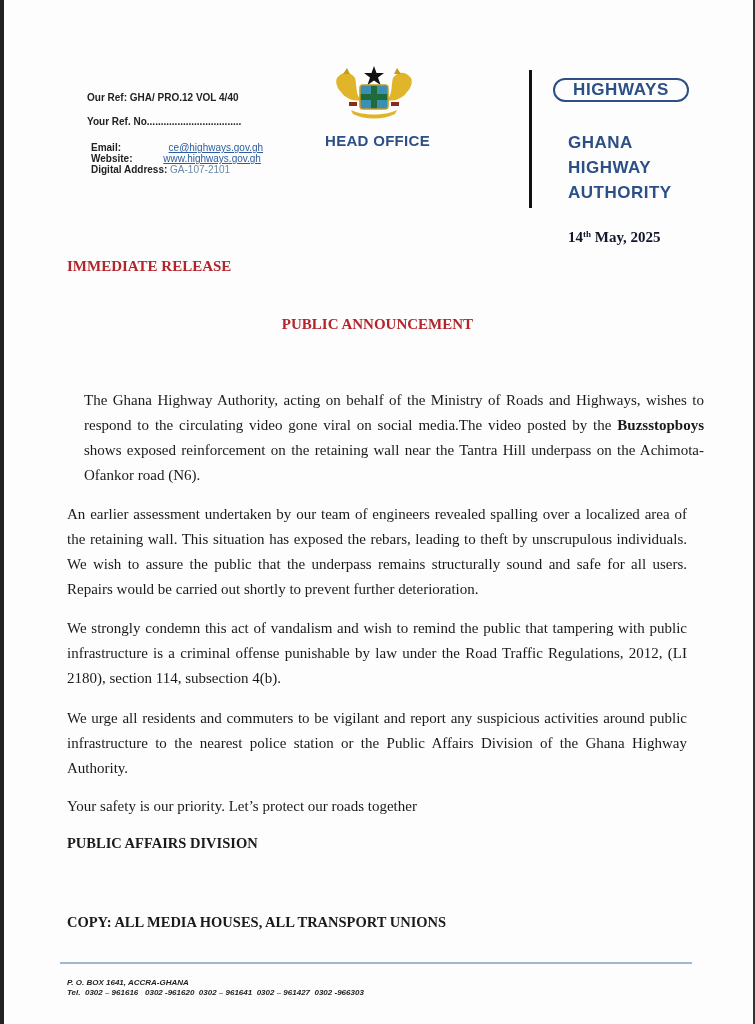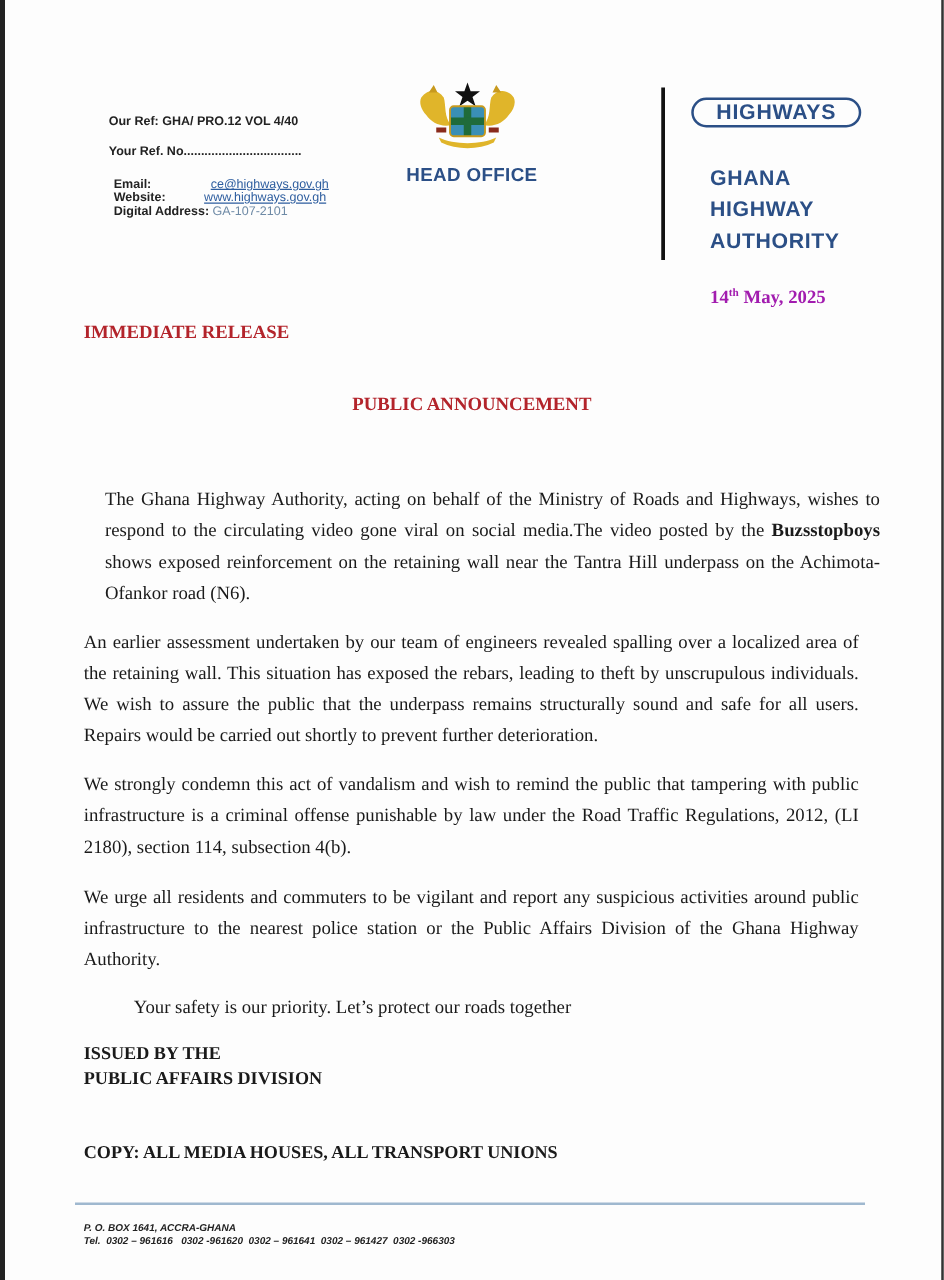--- a/index.html
+++ b/index.html
@@ -22,21 +22,21 @@
 
     
     .crest { left: 333px; top: 64px; width: 82px; height: 56px; }
     .head-office { left: 325px; top: 132px; font-family: "Liberation Sans", sans-serif; font-weight: bold; font-size: 15px; color: #2b4f86; letter-spacing: 0.3px; }
 
     
     .divider { left: 529px; top: 70px; width: 3px; height: 138px; background: #111; }
     .hw-pill { left: 553px; top: 78px; width: 136px; height: 24px; border: 2.5px solid #2b4f86; border-radius: 20px; box-sizing: border-box; display: flex; align-items: center; justify-content: center; }
     .hw-pill span { font-family: "Liberation Sans", sans-serif; font-weight: bold; font-size: 17px; color: #2b4f86; letter-spacing: 0.6px; }
     .gha { left: 568px; top: 130px; font-family: "Liberation Sans", sans-serif; font-weight: bold; font-size: 17px; line-height: 25px; color: #2b4f86; letter-spacing: 0.5px; }
-    .date { left: 568px; top: 229px; font-weight: bold; font-size: 15px; color: #a21caf; }
+    .date { left: 568px; top: 229px; font-weight: bold; font-size: 15px; color: #0f172a; }
     .date sup { font-size: 9px; vertical-align: 5px; }
 
     .red { color: #b3242b; font-weight: bold; }
     .immediate { left: 67px; top: 258px; font-size: 15px; }
     .center-block { left: 0; width: 755px; text-align: center; }
     .pub { top: 316px; font-size: 15px; }
     .title { top: 340px; font-size: 15px; line-height: 20px; }
 
     .body-p { left: 67px; width: 620px; font-size: 15px; line-height: 25px; text-align: justify; color: #1a1a1a; }
     .body-p b { font-weight: bold; }
@@ -110,24 +110,23 @@
 </div>
 
 <div class="abs body-p" style="top:388px;margin-left:17px;"><span>The Ghana Highway Authority, acting on behalf of the Ministry of Roads and Highways, wishes to respond to the circulating video gone viral on social media.The video posted by the </span><b>Buzsstopboys</b><span> shows exposed reinforcement on the retaining wall near the Tantra Hill underpass on the Achimota- Ofankor road (N6).</span></div>
 
 <div class="abs body-p" style="top:502px;">An earlier assessment undertaken by our team of engineers revealed spalling over a localized area of the retaining wall. This situation has exposed the rebars, leading to theft by unscrupulous individuals. We wish to assure the public that the underpass remains structurally sound and safe for all users. Repairs would be carried out shortly to prevent further deterioration.</div>
 
 <div class="abs body-p" style="top:616px;">We strongly condemn this act of vandalism and wish to remind the public that tampering with public infrastructure is a criminal offense punishable by law under the Road Traffic Regulations, 2012, (LI 2180), section 114, subsection 4(b).</div>
 
 <div class="abs body-p" style="top:706px;">We urge all residents and commuters to be vigilant and report any suspicious activities around public infrastructure to the nearest police station or the Public Affairs Division of the Ghana Highway Authority.</div>
 
-<div class="abs body-p" style="top:794px;margin-left:40px;">Your safety is our priority. Let’s protect our roads together</div>
+<div class="abs body-p" style="top:794px;">Your safety is our priority. Let’s protect our roads together</div>
 
 <div class="abs issued">
-  <div>ISSUED BY THE</div>
   <div>PUBLIC AFFAIRS DIVISION</div>
 </div>
 <div class="abs copy">COPY: ALL MEDIA HOUSES, ALL TRANSPORT UNIONS</div>
 
 <div class="abs footer-line"></div>
 <div class="abs footer">
   <div>P. O. BOX 1641, ACCRA-GHANA</div>
   <div style="white-space:pre;">Tel.  0302 – 961616   0302 -961620  0302 – 961641  0302 – 961427  0302 -966303</div>
 </div>
 

